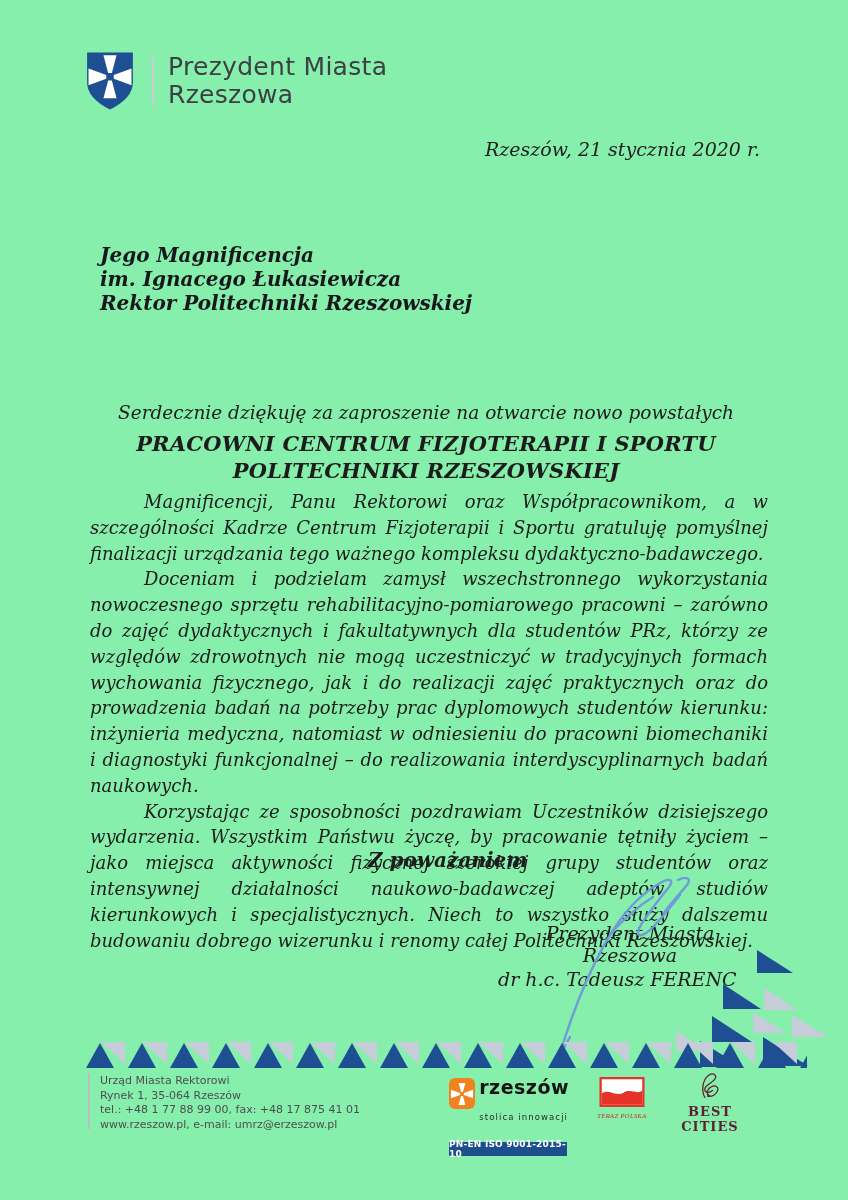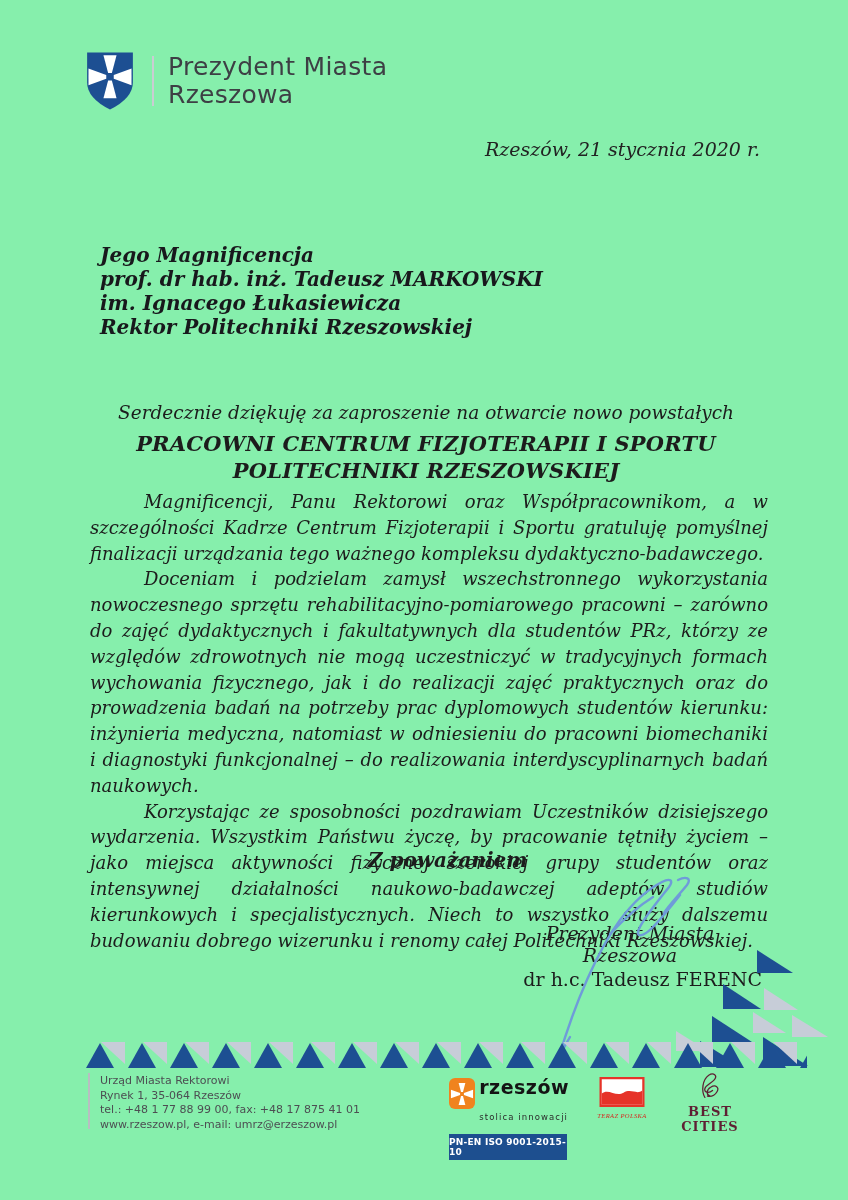--- a/index.html
+++ b/index.html
@@ -39,42 +39,42 @@
   .body-text p{margin:0;text-indent:54px;}
   .closing{
     position:absolute;left:368px;top:848px;
     font-style:italic;font-weight:bold;font-size:20px;
   }
   .sig-title{
     position:absolute;left:498px;top:922px;width:264px;text-align:center;
     font-style:italic;font-size:19px;
   }
   .sig-name{
-    position:absolute;left:498px;top:968px;width:264px;text-align:right;
-    font-size:19px;
+    position:absolute;left:498px;top:968px;width:264px;text-align:left;
+    font-style:italic;font-size:19px;
   }
   .sig-scrawl{position:absolute;left:540px;top:872px;pointer-events:none;}
   
   .tri-band{position:absolute;left:85px;top:1040px;}
   .tri-stair{position:absolute;left:660px;top:938px;}
   
   .footer-rule{position:absolute;left:88px;top:1073px;width:2px;height:56px;background:#b9bdc2;}
   .footer-address{
     position:absolute;left:100px;top:1074px;
     font-family:"DejaVu Sans", sans-serif;font-size:11px;line-height:14.5px;color:#4c4e52;
   }
   .logo-rzeszow{position:absolute;left:449px;top:1078px;width:120px;}
   .logo-rzeszow .row{display:flex;align-items:flex-start;}
   .logo-rzeszow .mark{width:34px;height:31px;border-radius:6px;background:#f0831e;
     display:flex;align-items:center;justify-content:center;}
   .logo-rzeszow .words{margin-left:4px;font-family:"DejaVu Sans", sans-serif;}
   .logo-rzeszow .nm{font-size:19px;font-weight:bold;color:#141414;line-height:19px;letter-spacing:.5px;}
   .logo-rzeszow .tg{font-size:8.5px;color:#2b2b2b;letter-spacing:1.1px;margin-top:15px;}
   .iso-bar{
-    margin-top:12px;width:118px;height:26px;background:#1d4f8f;color:#fff;
+    margin-top:20px;width:118px;height:14px;background:#1d4f8f;color:#fff;
     font-family:"DejaVu Sans", sans-serif;font-size:9px;font-weight:bold;
     display:flex;align-items:center;justify-content:center;letter-spacing:.2px;
   }
   .logo-tp{position:absolute;left:594px;top:1077px;width:56px;text-align:center;}
   .logo-tp .tp-label{
     font-family:Liberation Serif, serif;font-size:6.5px;font-style:italic;
     color:#d8251d;margin-top:1px;letter-spacing:.4px;
   }
   .logo-bc{position:absolute;left:662px;top:1072px;width:96px;text-align:center;}
   .logo-bc .bc-label{
@@ -107,21 +107,20 @@
     <div class="lh-text">
       <div>Prezydent Miasta</div>
       <div>Rzeszowa</div>
     </div>
   </div>
 
   <div class="date-line">Rzeszów, 21 stycznia 2020 r.</div>
 
   <div class="recipient">
     <div>Jego Magnificencja</div>
-    <div>prof. dr hab. inż. Tadeusz MARKOWSKI</div>
     <div>im. Ignacego Łukasiewicza</div>
     <div>Rektor Politechniki Rzeszowskiej</div>
   </div>
 
   <div class="intro">Serdecznie dziękuję za zaproszenie na otwarcie nowo powstałych</div>
   <div class="heading">
     <div>PRACOWNI CENTRUM FIZJOTERAPII I SPORTU</div>
     <div>POLITECHNIKI RZESZOWSKIEJ</div>
   </div>
 

